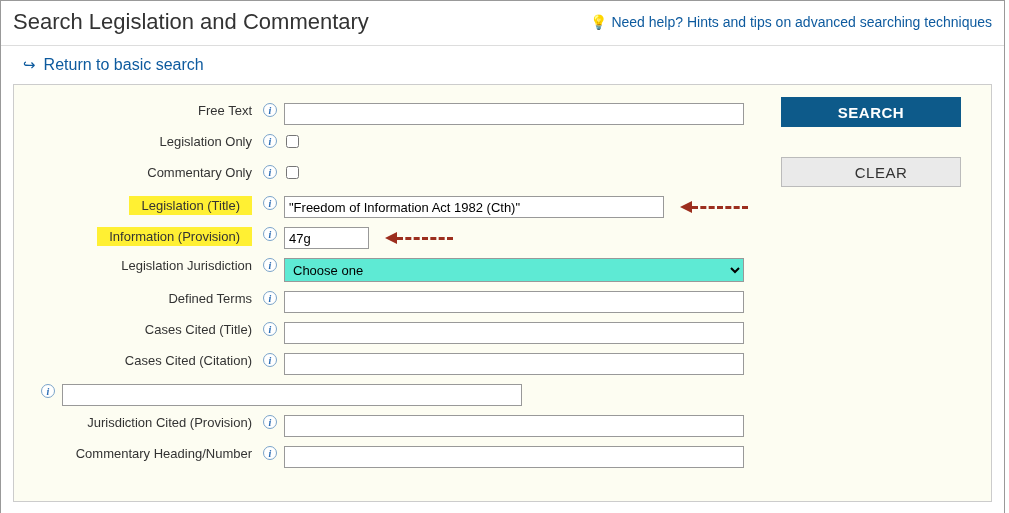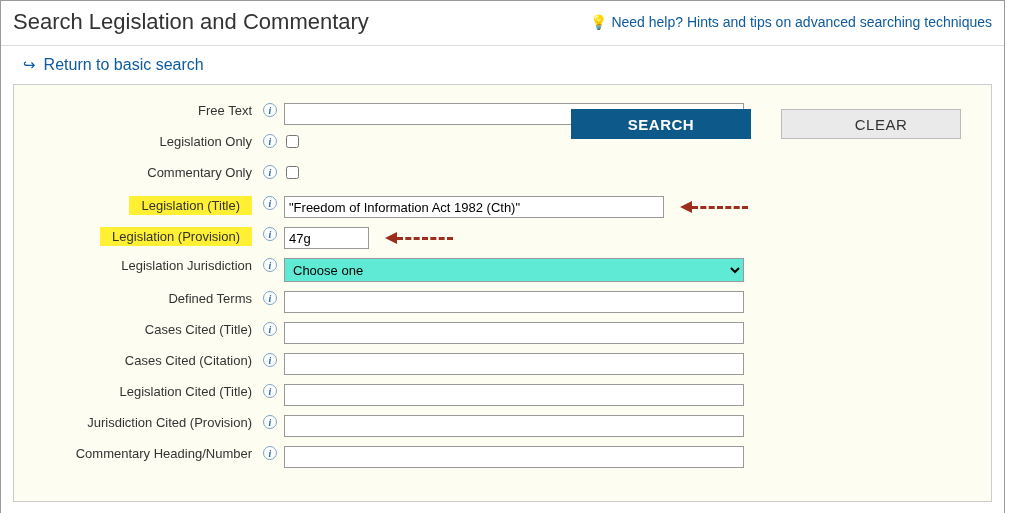--- a/index.html
+++ b/index.html
@@ -119,23 +119,23 @@
       border: 1px solid #999;
       font-size: 13px;
       padding: 2px 4px;
       height: 24px;
       width: 460px;
       background: #5eead4;
     }
     .buttons-col {
       position: absolute;
       right: 30px;
-      top: 24px;
-      display: flex;
-      flex-direction: row;
+      top: 12px;
+      display: flex;
+      flex-direction: column;
       gap: 30px;
     }
     .btn {
       width: 180px;
       height: 30px;
       font-size: 15px;
       border: none;
       cursor: pointer;
     }
     .btn-search {
@@ -231,21 +231,21 @@
       <div class="input-cell" style="display:flex;align-items:center;">
         <input type="text" class="text-input" style="width: 380px;" value="&quot;Freedom of Information Act 1982 (Cth)&quot;">
         <span class="arrow-annot">
           <span class="arrow-head"></span>
             <span class="arrow-line"></span>
         </span>
       </div>
     </div>
 
     <div class="form-row">
-      <div class="form-label"><span class="highlighted-wrap">Legislation (Provision)</span></div>
+      <div class="form-label"><span class="highlighted-wrap">Information (Provision)</span></div>
       <div class="info-cell">
           <span class="info-icon">i</span>
         </div>
       <div class="input-cell" style="display:flex;align-items:center;">
         <input type="text" class="text-input narrow" value="47g" style="">
         <span class="arrow-annot">
           <span class="arrow-head"></span>
             <span class="arrow-line"></span>
         </span>
       </div>
@@ -287,21 +287,20 @@
       <div class="form-label">Cases Cited (Citation)</div>
       <div class="info-cell">
           <span class="info-icon">i</span>
         </div>
       <div class="input-cell">
         <input type="text" class="text-input wide" value="" style="">
       </div>
     </div>
 
     <div class="form-row">
-      <div class="form-label">Legislation Cited (Title)</div>
       <div class="info-cell">
           <span class="info-icon">i</span>
         </div>
       <div class="input-cell">
         <input type="text" class="text-input wide" value="" style="">
       </div>
     </div>
 
     <div class="form-row">
       <div class="form-label">Jurisdiction Cited (Provision)</div>

